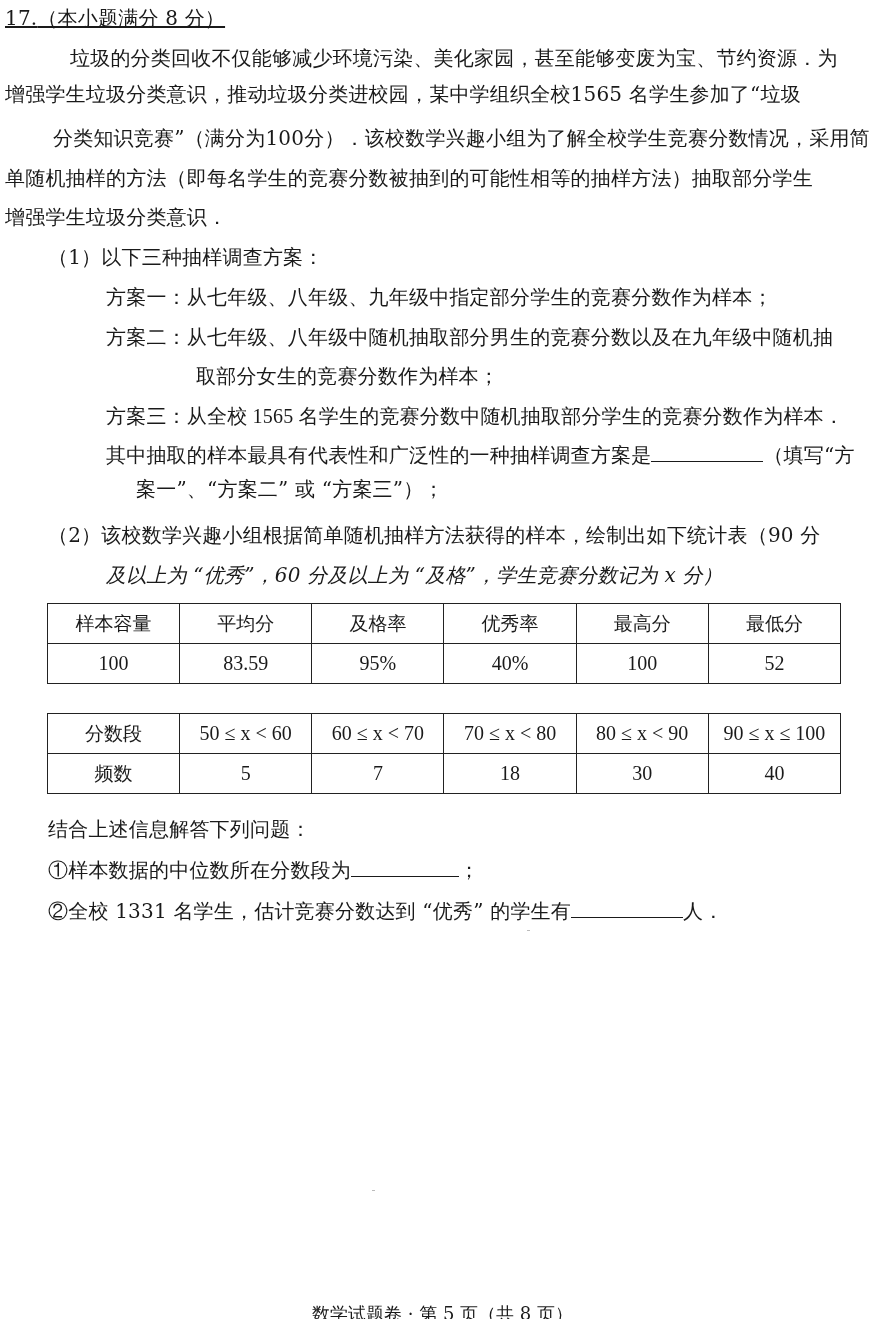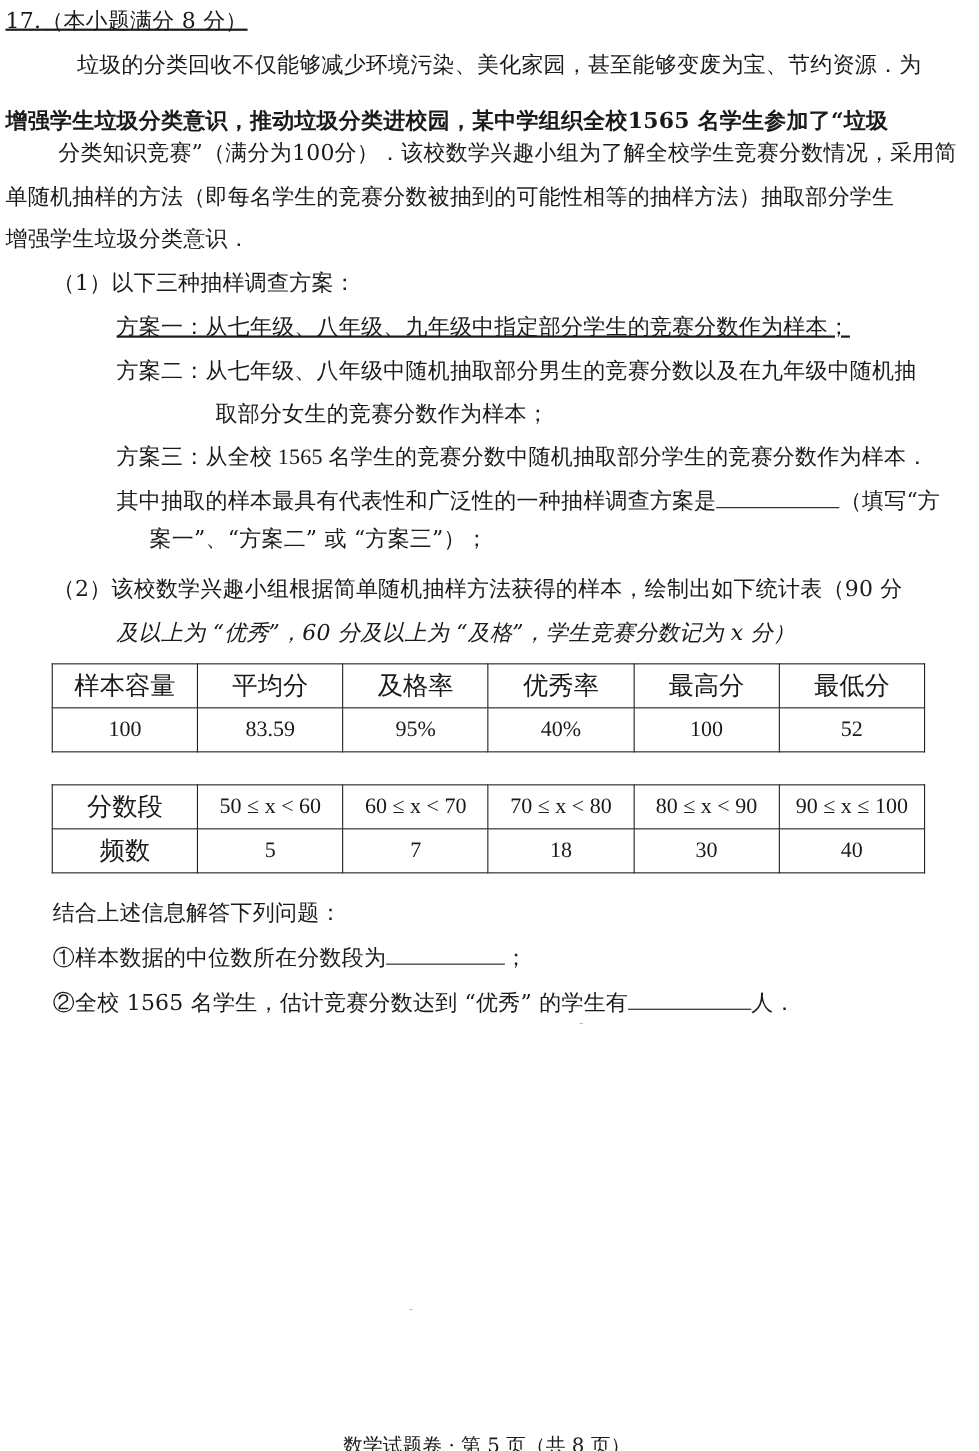--- a/index.html
+++ b/index.html
@@ -11,42 +11,42 @@
   .line { position: absolute; white-space: nowrap; line-height: 28px; letter-spacing: 0.2px; }
   .blank { display: inline-block; border-bottom: 1.5px solid #1a1a1a; height: 20px; vertical-align: baseline; }
   table.stats {
     position: absolute; border-collapse: collapse; left: 47px; width: 794px;
     table-layout: fixed; font-size: 20px;
   }
   table.stats td {
     border: 1.5px solid #222; text-align: center; height: 39px; padding: 0;
     font-family: "Liberation Serif", "DejaVu Serif", serif;
   }
-  table.stats td.cjk { font-family: "DejaVu Sans", sans-serif; font-size: 23px; }
+  table.stats td.cjk { font-family: "DejaVu Sans", sans-serif; font-size: 19px; }
   .footer { position: absolute; left: 312px; top: 1302px; font-size: 18px; white-space: nowrap; }
   .speck { position: absolute; background: #bbb; width: 3px; height: 1px; }
 </style>
 </head>
 <body>
 
 <div class="line" style="left:5px; top:4px;text-decoration:underline;">
   <span>17.</span><span>（本小题满分 8 分）</span>
 </div>
 
 <div>
   <div class="line" style="left:35px; top:44px;margin-left:35px;">垃圾的分类回收不仅能够减少环境污染、美化家园，甚至能够变废为宝、节约资源．为</div>
-  <div class="line" style="left:5px; top:95px;font-weight:bold;">增强学生垃圾分类意识，推动垃圾分类进校园，某中学组织全校1565 名学生参加了“垃圾</div>
+  <div class="line" style="left:5px; top:80px;">增强学生垃圾分类意识，推动垃圾分类进校园，某中学组织全校1565 名学生参加了“垃圾</div>
   <div class="line" style="left:5px; top:124px;margin-left:48px;">分类知识竞赛”（满分为100分）．该校数学兴趣小组为了解全校学生竞赛分数情况，采用简</div>
   <div class="line" style="left:5px; top:164px;">单随机抽样的方法（即每名学生的竞赛分数被抽到的可能性相等的抽样方法）抽取部分学生</div>
   <div class="line" style="left:5px; top:203px;">增强学生垃圾分类意识．</div>
 </div>
 
 <div>
   <div class="line" style="left:48px; top:243px;text-align:center;">（1）以下三种抽样调查方案：</div>
-  <div class="line" style="left:106px; top:283px;text-decoration:underline;">方案一：从七年级、八年级、九年级中指定部分学生的竞赛分数作为样本；</div>
+  <div class="line" style="left:106px; top:283px;">方案一：从七年级、八年级、九年级中指定部分学生的竞赛分数作为样本；</div>
   <div class="line" style="left:106px; top:323px;">方案二：从七年级、八年级中随机抽取部分男生的竞赛分数以及在九年级中随机抽</div>
   <div class="line" style="left:196px; top:362px;">取部分女生的竞赛分数作为样本；</div>
   <div class="line" style="left:106px; top:402px;font-family:Liberation Serif, serif;">方案三：从全校 1565 名学生的竞赛分数中随机抽取部分学生的竞赛分数作为样本．</div>
   <div class="line" style="left:106px; top:441px;text-align:center;">
     <span>其中抽取的样本最具有代表性和广泛性的一种抽样调查方案是</span><span class="blank" style="width:112px;"></span><span>（填写“方</span>
   </div>
   <div class="line" style="left:106px; top:475px;margin-left:30px;">案一”、“方案二” 或 “方案三”）；</div>
 </div>
 
 <div>
@@ -95,20 +95,20 @@
   </tr>
 </tbody>
   </table>
 
 <div>
   <div class="line" style="left:48px; top:815px;">结合上述信息解答下列问题：</div>
   <div class="line" style="left:48px; top:856px;">
     <span>①样本数据的中位数所在分数段为</span><span class="blank" style="width:108px;"></span><span>；</span>
   </div>
   <div class="line" style="left:48px; top:897px;">
-    <span>②全校 1565 名学生，估计竞赛分数达到 “优秀” 的学生有</span><span class="blank" style="width:112px;"></span><span>人．</span>
+    <span>②全校 1331 名学生，估计竞赛分数达到 “优秀” 的学生有</span><span class="blank" style="width:112px;"></span><span>人．</span>
   </div>
 </div>
 
 <div class="speck" style="left:527px; top:930px;"></div>
 <div class="speck" style="left:372px; top:1190px;"></div>
 
 <div class="footer">数学试题卷 · 第 5 页（共 8 页）</div>
 
 </body></html>

